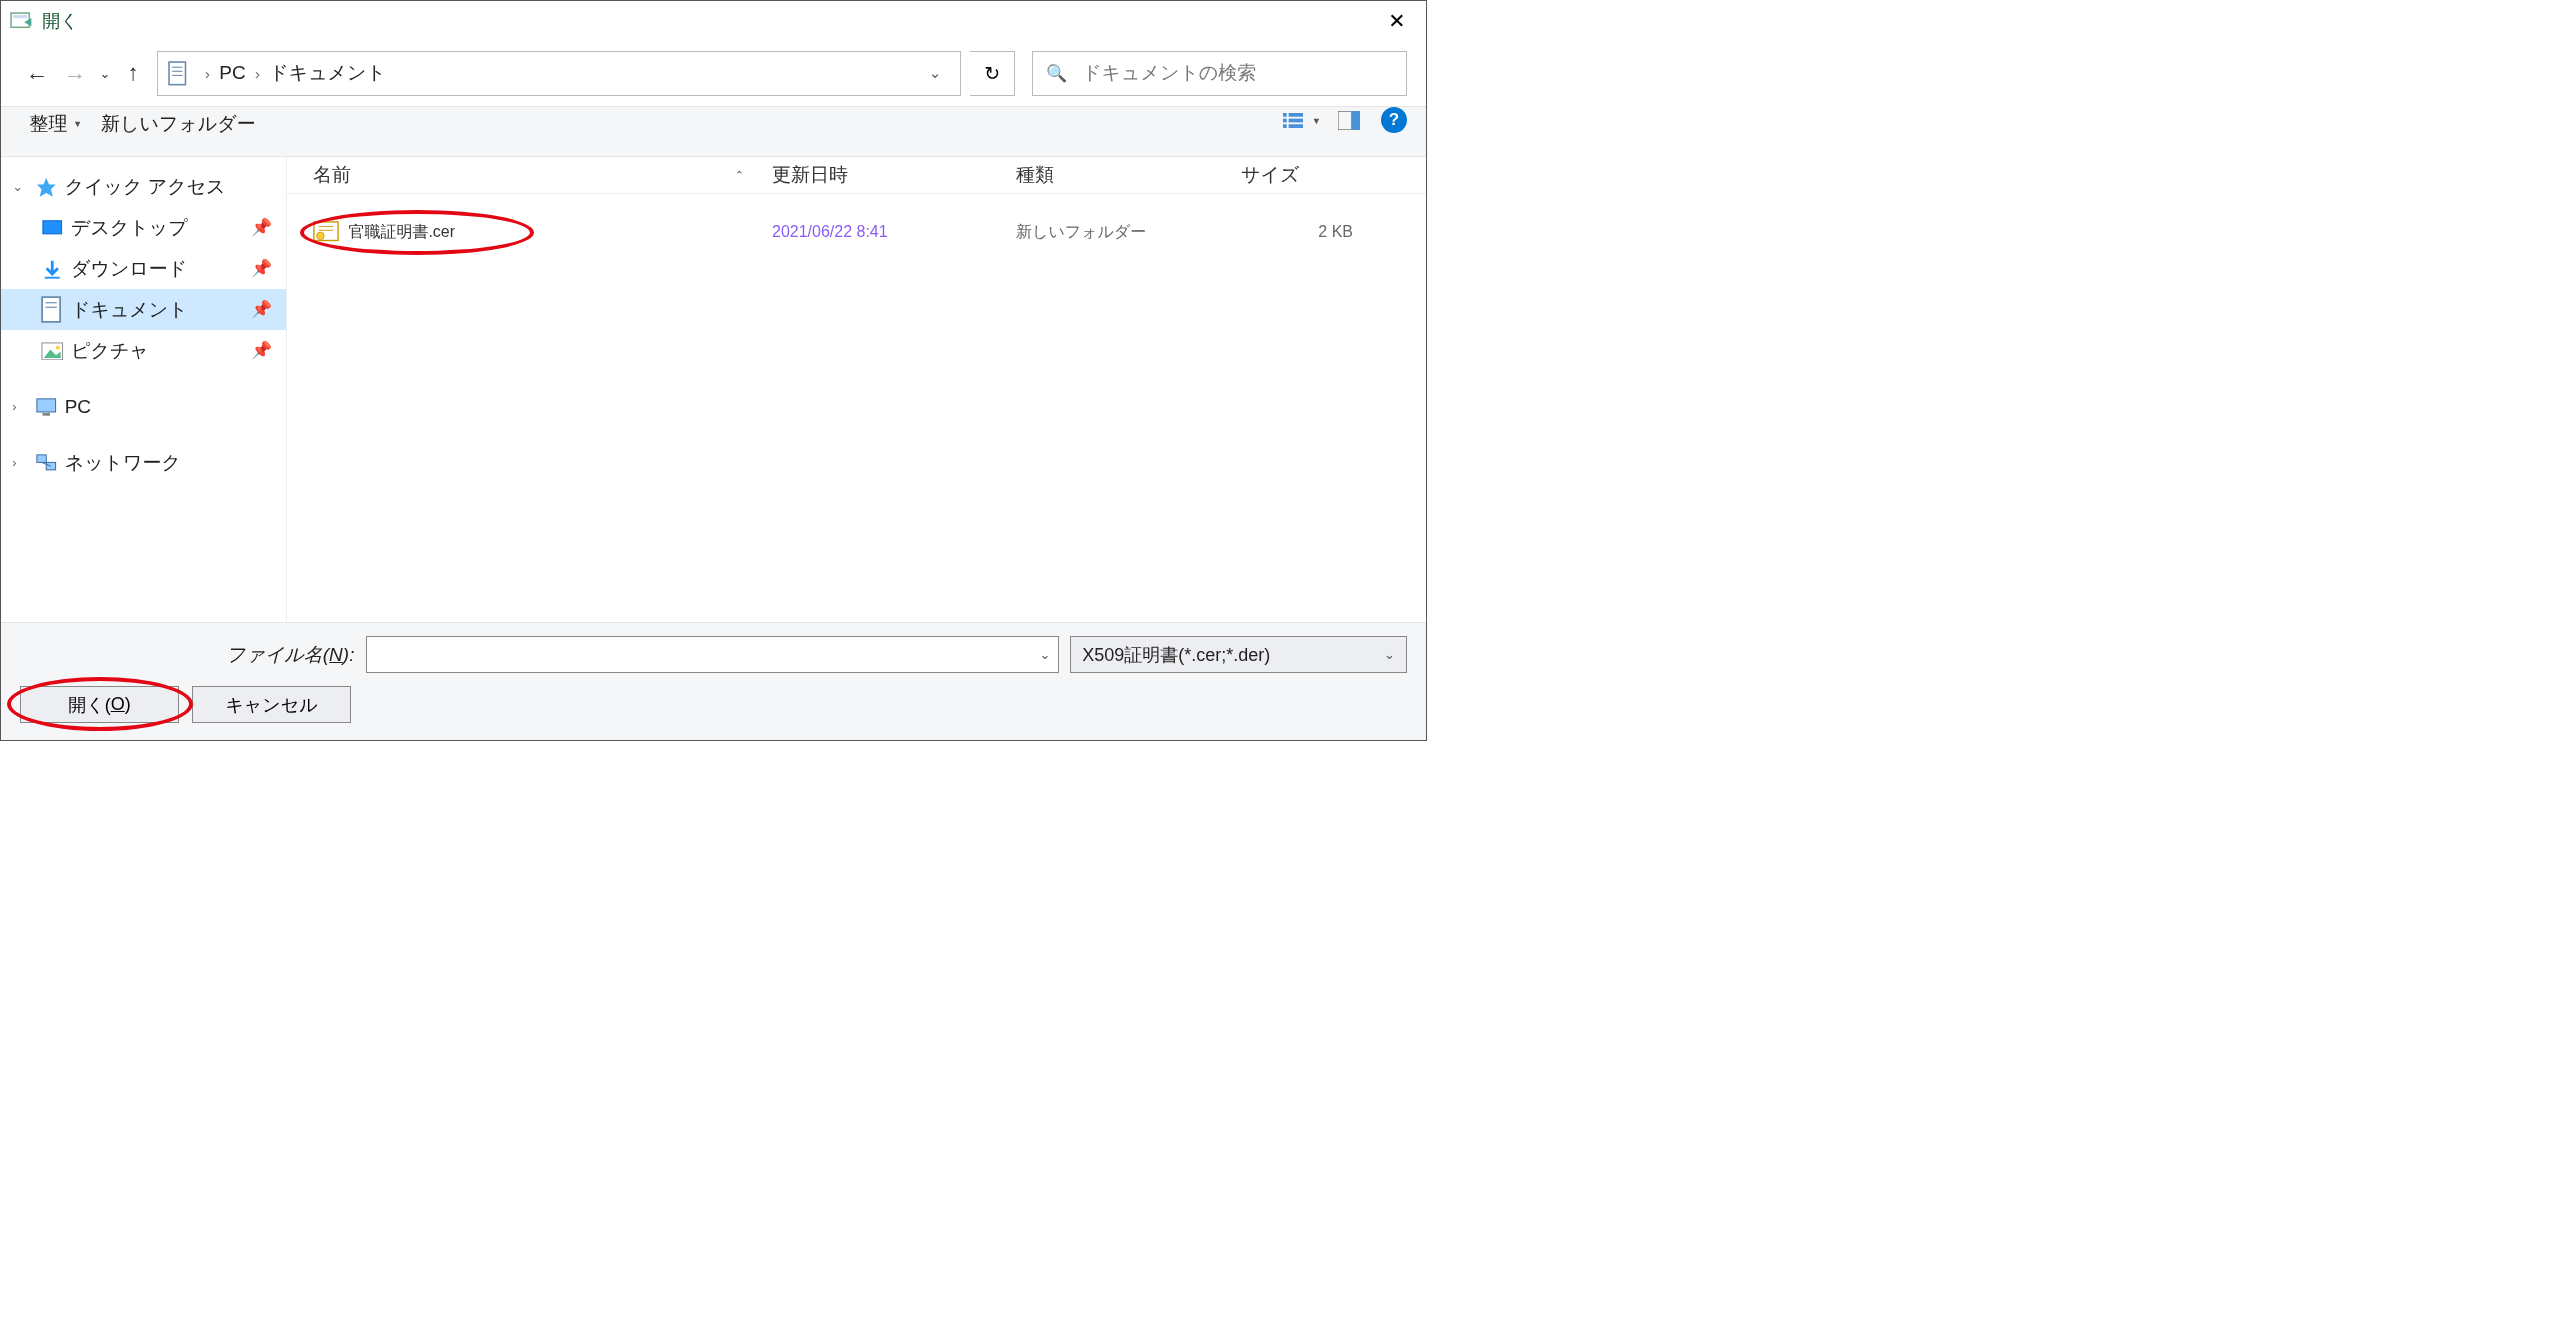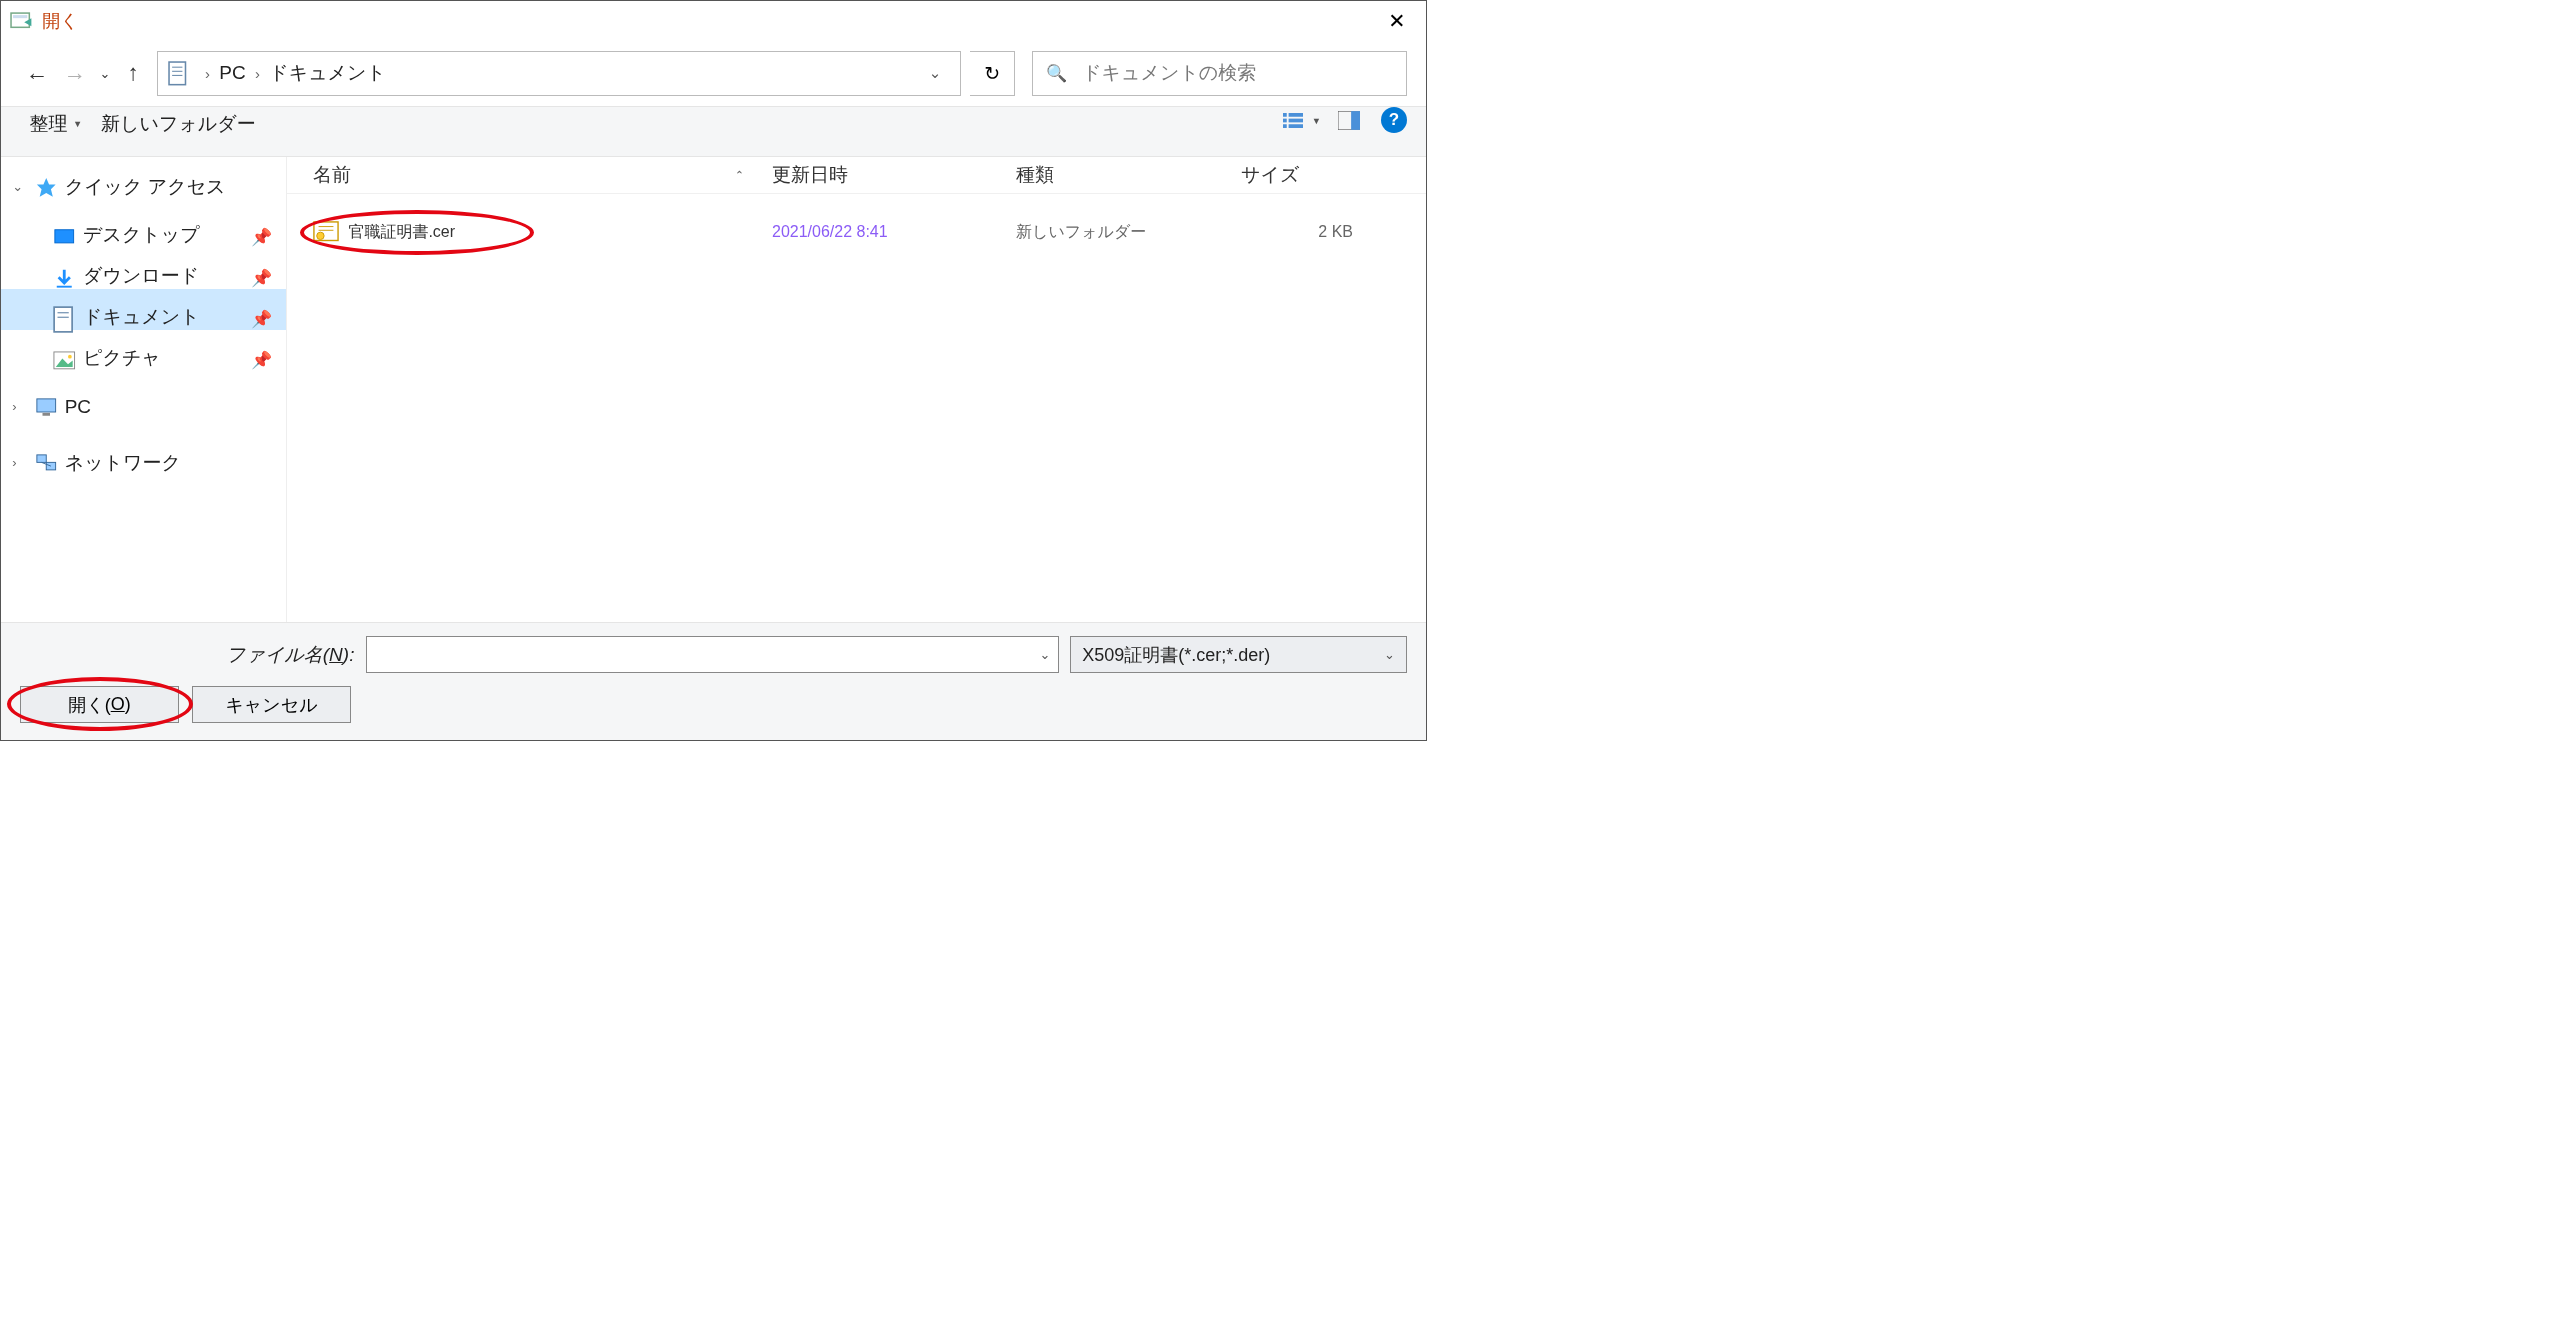--- a/index.html
+++ b/index.html
@@ -1,20 +1,20 @@
 <!DOCTYPE html>
 <html style="font-size:15px"><head>
 <meta charset="utf-8">
 <style>
   * { box-sizing: border-box; font-family: "Yu Gothic UI", "Meiryo", sans-serif; }
   body { margin: 0; background: #fff; }
   .window { width: 1427px; height: 741px; border: 0.9px solid #555; display: flex; flex-direction: column; background: #fff; }
   .titlebar { height: 39px; display: flex; align-items: center; padding: 0 7.5px; }
   .titlebar .title-icon { width: 24.4px; height: 24.4px; margin-right: 9.4px; }
-  .titlebar .title-text { font-size: 18px; color: #c2410c; flex: 1; }
+  .titlebar .title-text { font-size: 18px; color: #14532d; flex: 1; }
   .titlebar .close-btn { width: 43px; height: 100%; display: flex; align-items: center; justify-content: center; font-size: 20.6px; }
   .navbar { height: 66px; display: flex; align-items: center; padding: 0 19px 0 19px; gap: 3.7px; }
   .nav-arrow { width: 34px; height: 34px; display:flex; align-items:center; justify-content:center; font-size: 22.5px; color: #333; }
   .nav-arrow.disabled { color: #b0b0b0; }
   .nav-dropdown { width: 19px; font-size: 13px; color:#333; text-align:center; }
   .nav-up { width: 30px; height: 34px; display:flex; align-items:center; justify-content:center; font-size: 22.5px; color: #333; }
   .address-bar { flex: 1; height: 45px; border: 0.9px solid #bbb; display:flex; align-items:center; padding: 0 9.4px; margin: 0 5.6px; }
   .address-bar .addr-icon { width: 20.6px; height: 24.4px; margin-right: 13px; }
   .address-bar .crumb { font-size: 19px; color:#222; padding: 0 5.6px; }
   .address-bar .crumb-sep { font-size: 15px; color:#666; padding: 0 3.7px; }
@@ -30,21 +30,21 @@
   .toolbar .view-btn-group { display:flex; align-items:center; gap:3.7px; }
   .toolbar .view-btn { width:30px; height:26px; display:flex; align-items:center; justify-content:center; }
   .toolbar .help-btn { width:26px; height:26px; border-radius:50%; background:#0078d4; color:#fff; display:flex; align-items:center; justify-content:center; font-weight:bold; font-size:17px; margin-left:17px; }
   .body { flex:1; display:flex; overflow:hidden; }
   .sidebar { width: 285px; padding: 9.4px 0; font-size:19px; color:#222; overflow-y:auto; }
   .tree-item { display:flex; align-items:center; height:41px; padding-left: 11.2px; gap:7.5px; }
   .tree-item.selected { background:#cde8ff; }
   .tree-item .chev { width:15px; font-size:13px; color:#666; }
   .tree-item .ti-icon { width:22.5px; height:22.5px; display:flex; align-items:center; justify-content:center; }
   .tree-item .pin { margin-left:auto; margin-right:13px; color:#9aa; font-size:17px; }
-  .tree-item.child { padding-left: 52px; align-items: flex-end; }
+  .tree-item.child { padding-left: 40px; }
   .content { flex:1; display:flex; flex-direction:column; border-left:0.9px solid #eee;gap:12px;}
   .columns { height:37px; display:flex; align-items:center; font-size:19px; color:#333; padding-left:26px; border-bottom:0.9px solid #f0f0f0;}
   .col-name { width:459px; display:flex; align-items:center; gap:112px;}
   .col-name .sort { font-size:11.2px; color:#666; margin-left:auto; margin-right:28px;}
   .col-date { width:244px; }
   .col-type { width:225px; }
   .col-size { width:131px; text-align:left; padding-right:19px;}
   .file-row { height:52px; display:flex; align-items:center; padding-left:26px; font-size:16px; color:#333; }
   .file-row .fname-cell { width:459px; display:flex; align-items:center; position:relative; }
   .file-row .cert-icon { width:26px; height:22.5px; margin-right:9.4px; }

